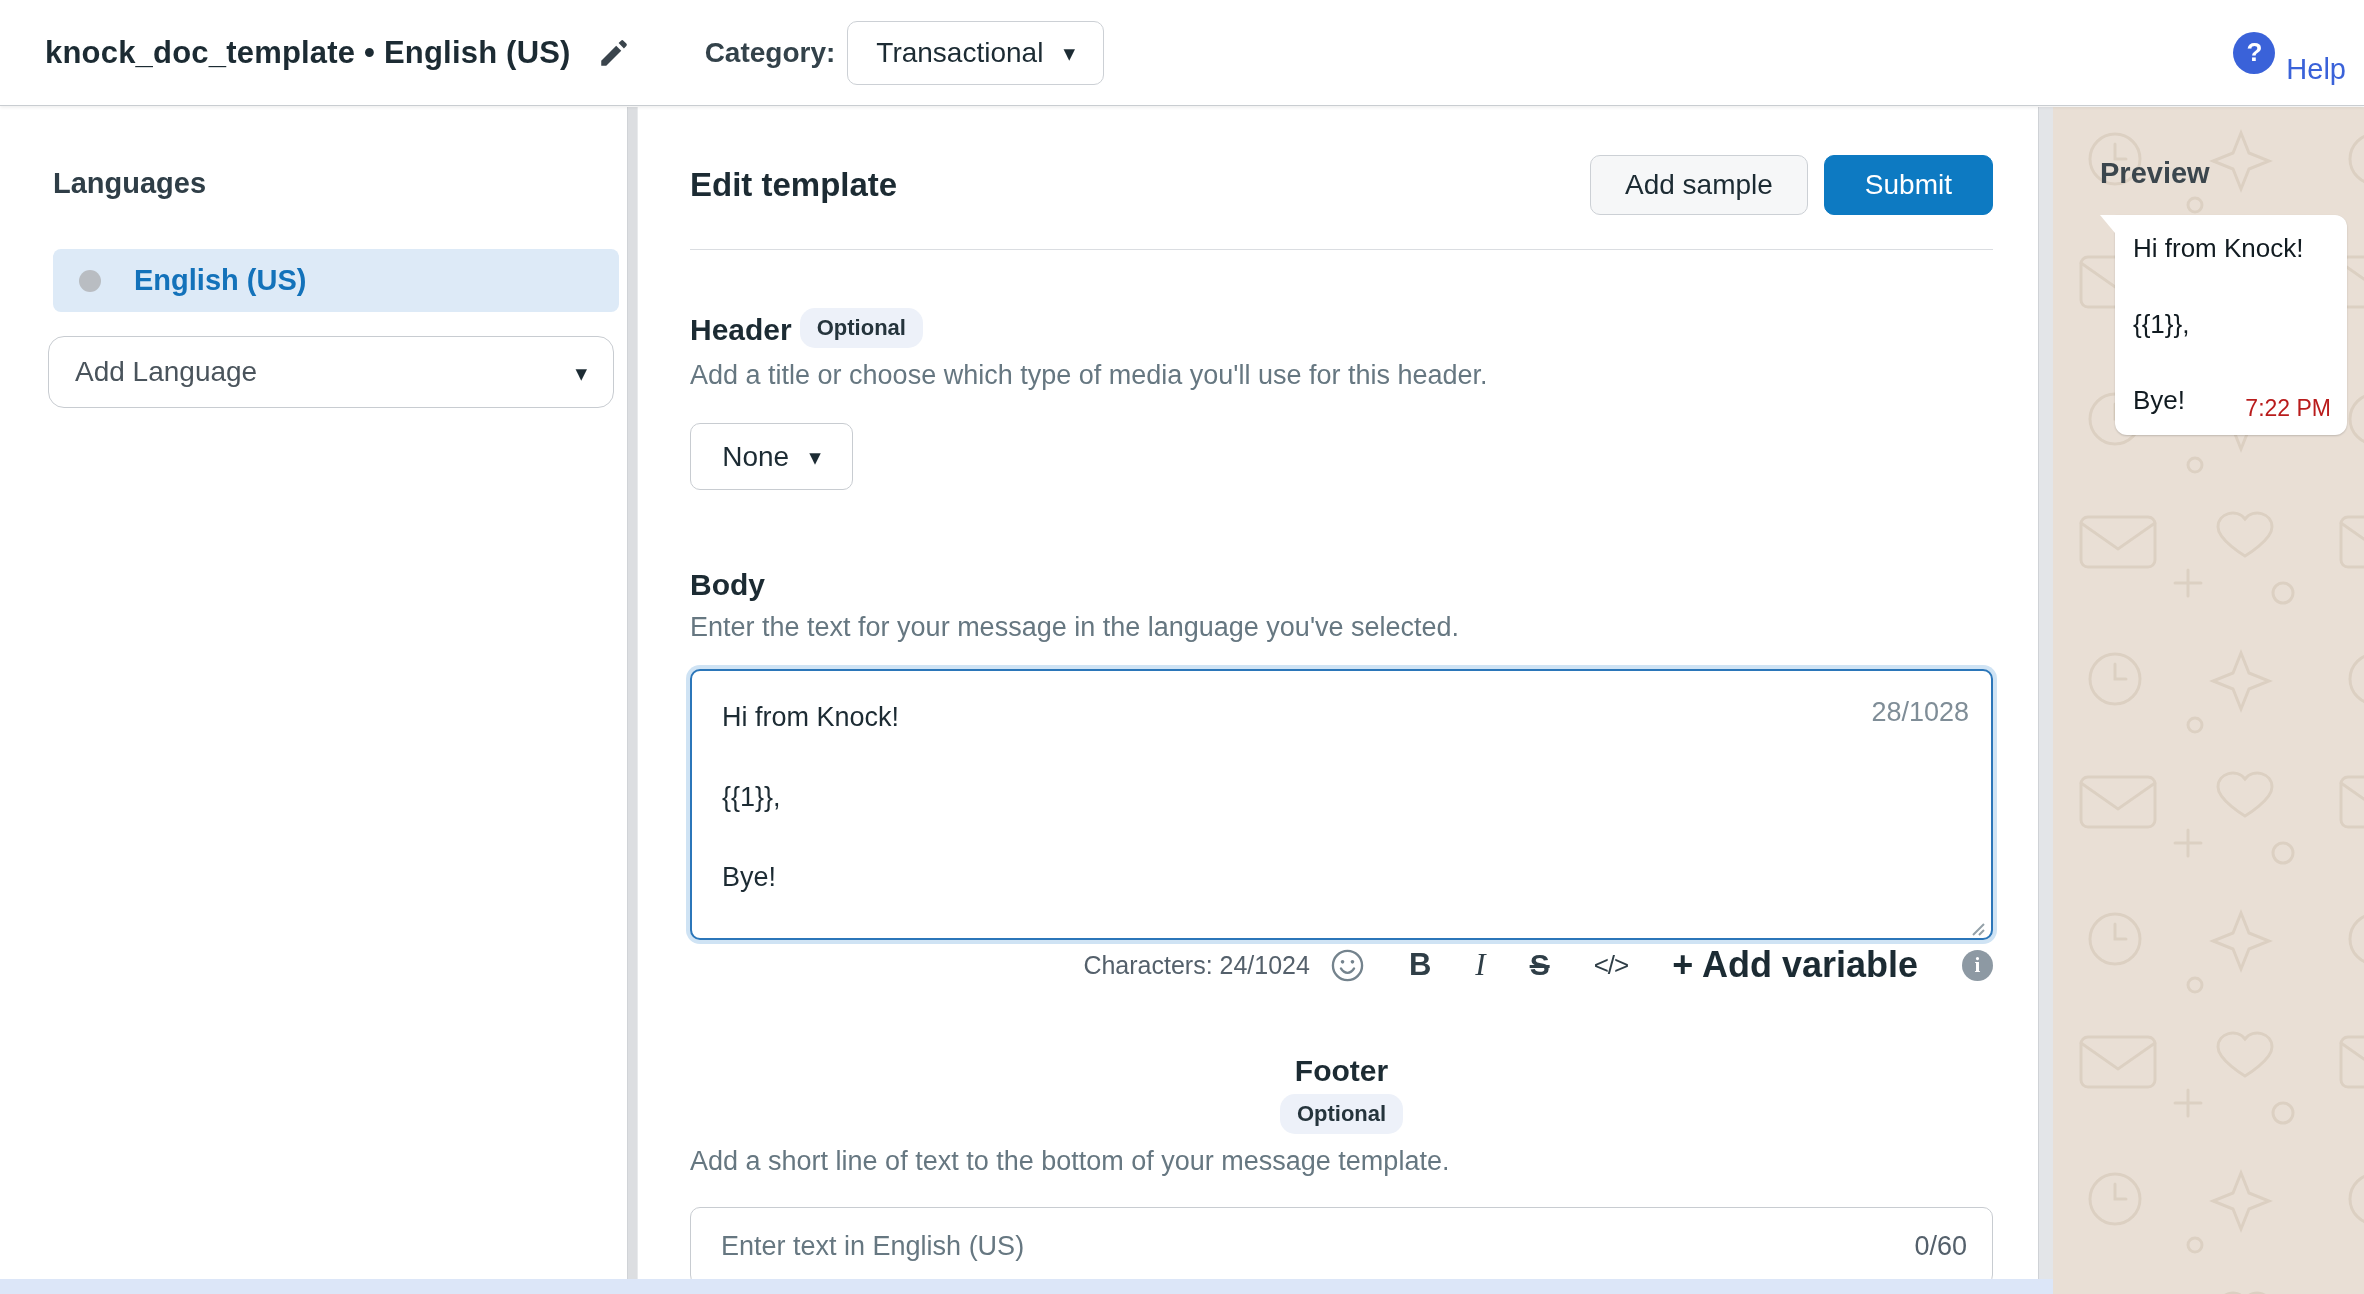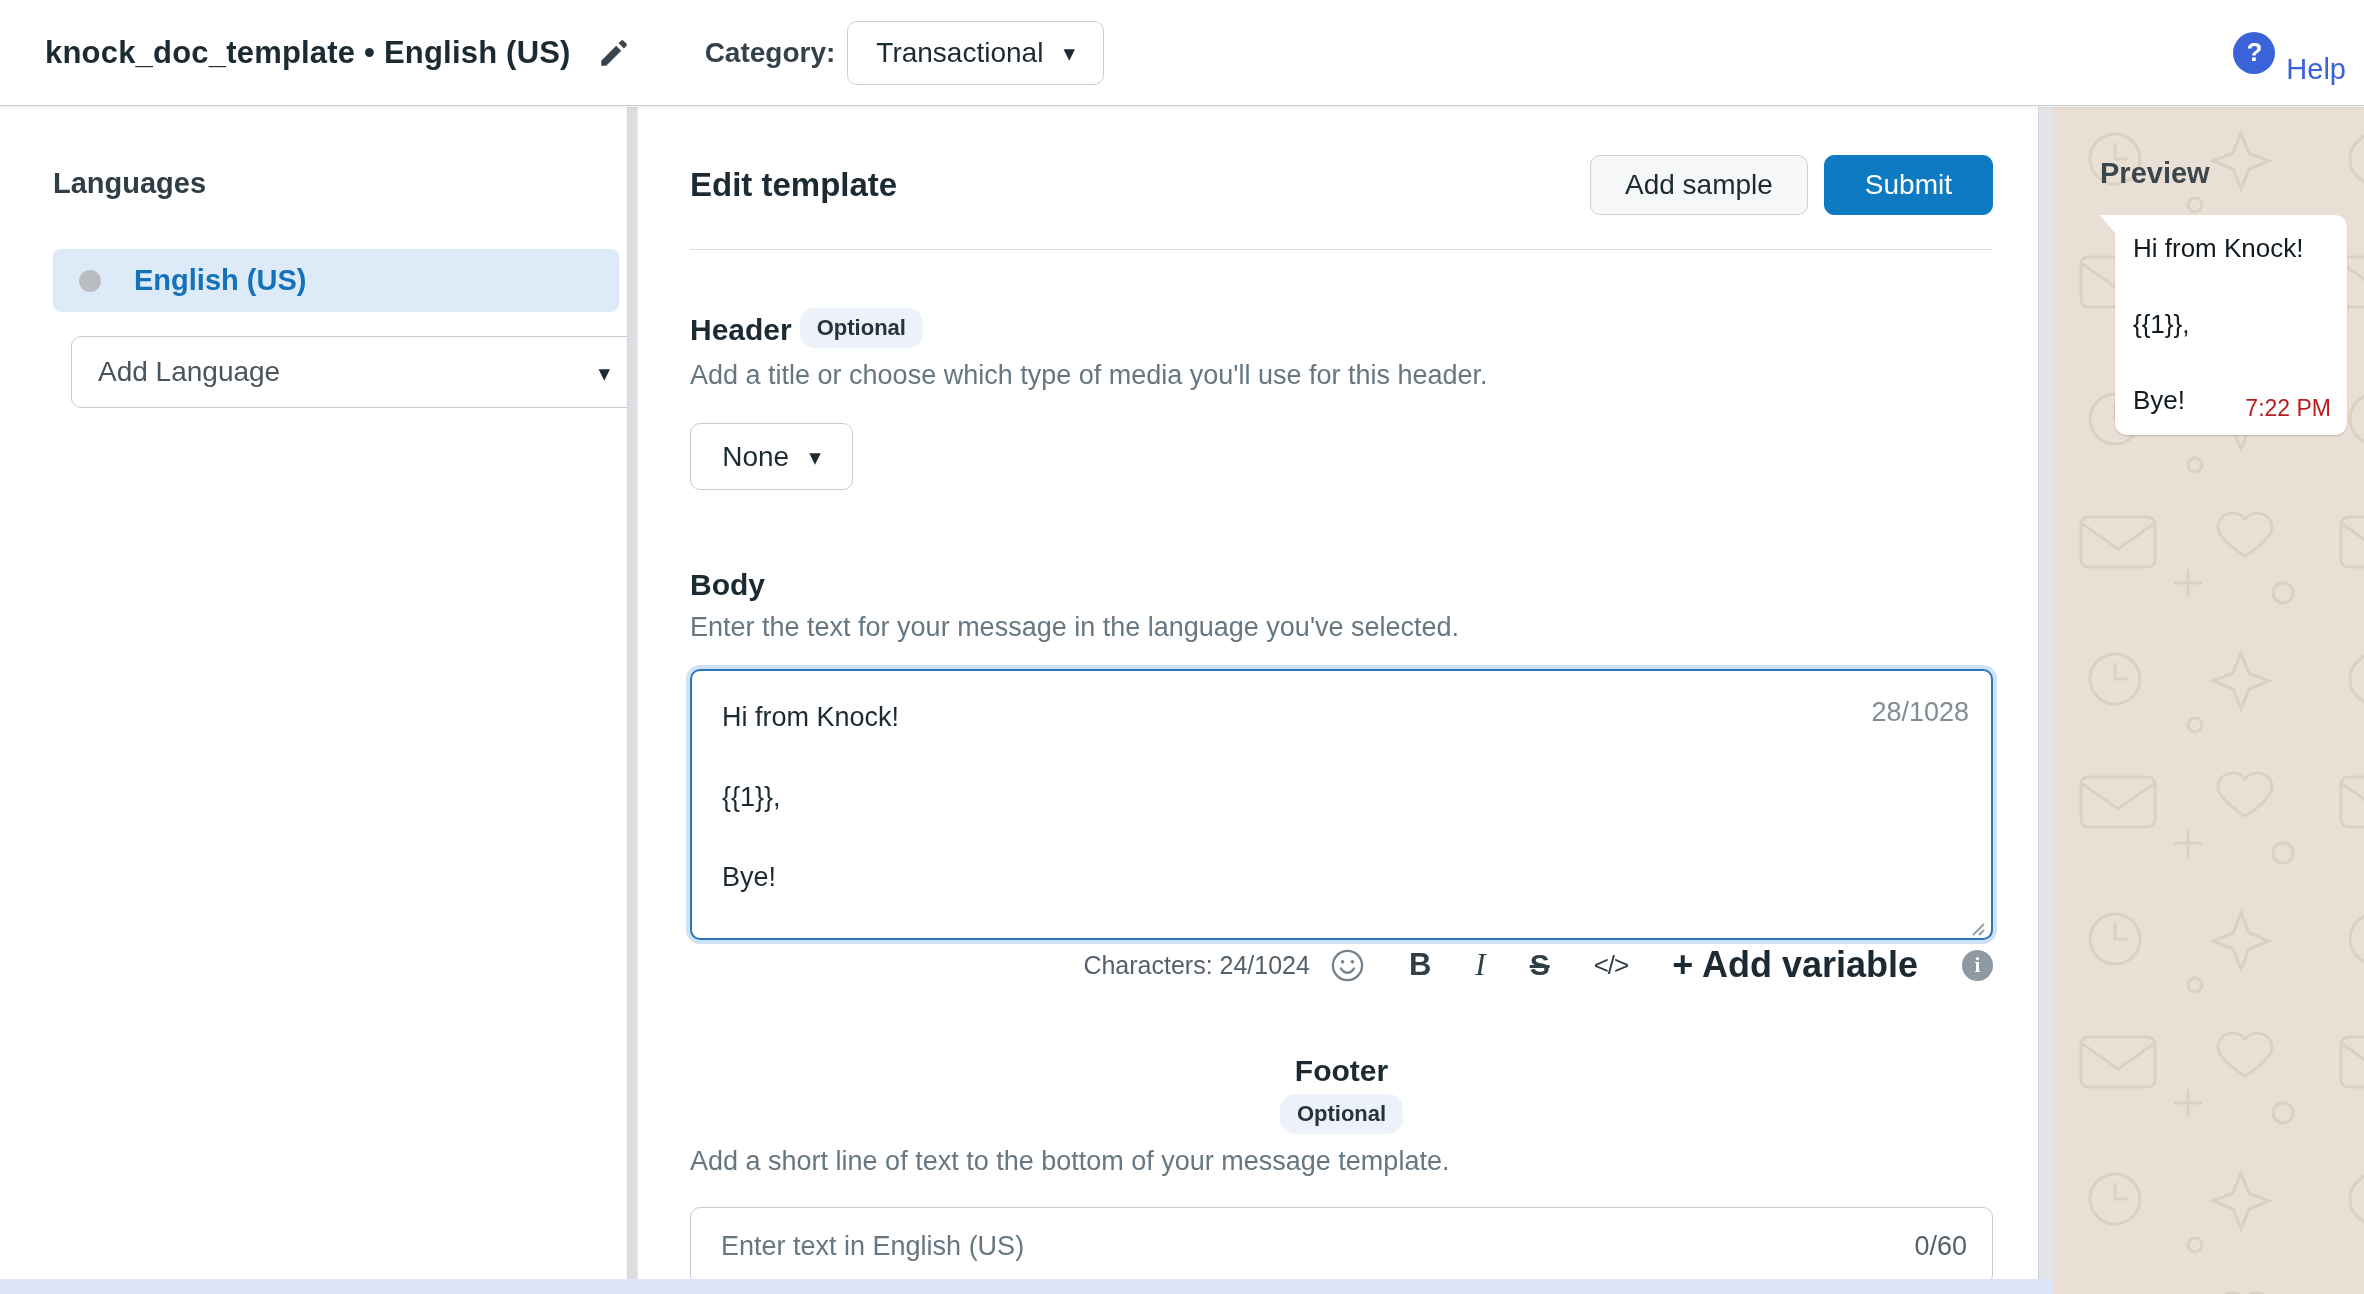--- a/index.html
+++ b/index.html
@@ -26,22 +26,22 @@
   .tb-help-label { color: #3a62d9; font-size: 29px; margin-top: 34px; }
 
   
   .sidebar { position: absolute; left: 0; top: 107px; width: 596px; bottom: 0; background: #fff; margin-left: 18px; }
   .sb-heading { margin: 60px 0 0 35px; font-size: 29px; font-weight: 700; color: #2f3e47; }
   .lang-item { position: absolute; left: 35px; top: 142px; width: 566px; height: 63px;
                background: #ddeaf7; border-radius: 8px; display: flex; align-items: center;
                padding-left: 26px; gap: 33px; cursor: pointer; }
   .lang-dot { width: 22px; height: 22px; border-radius: 50%; background: #b9bdc2; flex: none; }
   .lang-label { font-size: 29px; font-weight: 700; color: #1372ba; }
-  .add-lang { position: absolute; left: 53px; top: 229px; width: 566px; height: 72px;
-              border: 1px solid #c8ccd1; border-radius: 10px; background: #fff;
+  .add-lang { position: absolute; left: 30px; top: 229px; width: 566px; height: 72px;
+              border: 1px solid #c8ccd1; border-radius: 16px; background: #fff;
               display: flex; align-items: center; justify-content: space-between;
               padding: 0 26px; cursor: pointer; }
   .add-lang-label { font-size: 28px; color: #4a545c; }
 
   .v-divider { position: absolute; left: 627px; top: 107px; width: 11px; bottom: 0;
                background: #dcdee1; border-left: 1px solid #d0d3d7; border-right: 1px solid #e8eaec; }
   .main-scrollbar { position: absolute; left: 2038px; top: 107px; width: 15px; bottom: 0;
                     background: #e3e5e8; border-left: 1px solid #cfd2d6; }
 
   

